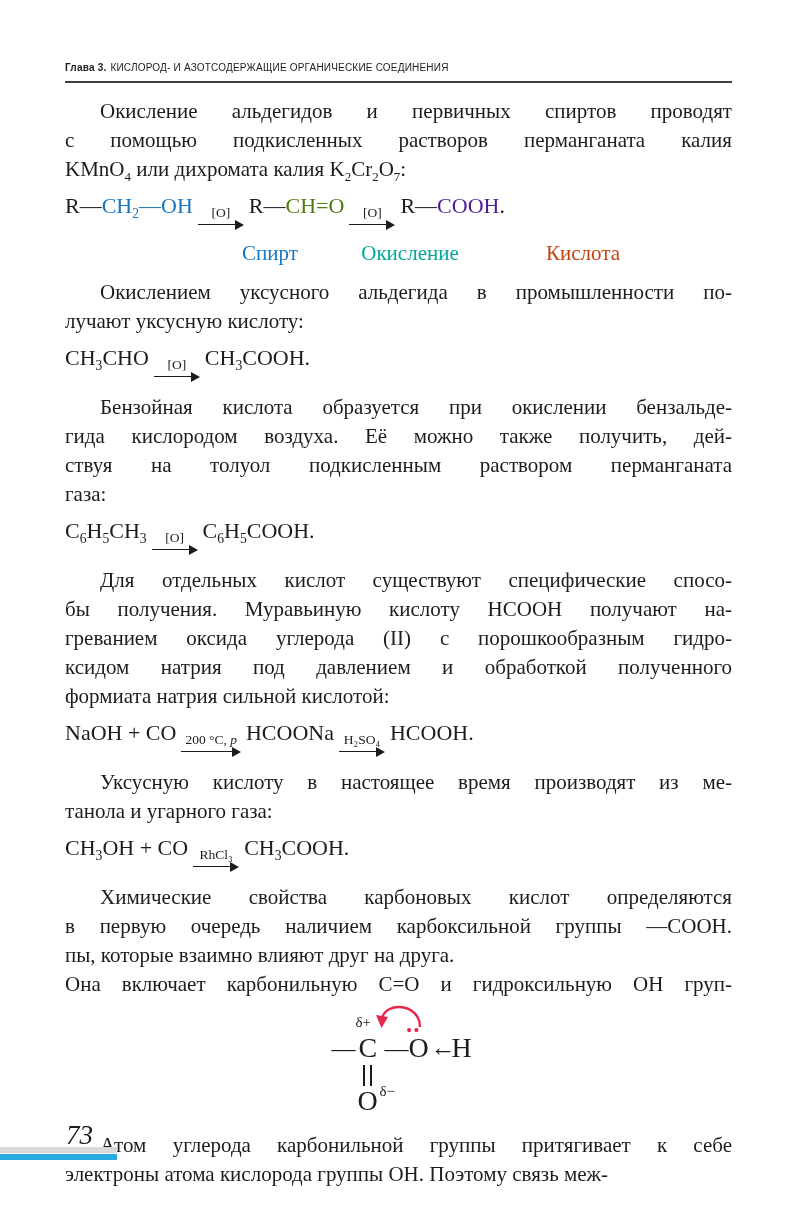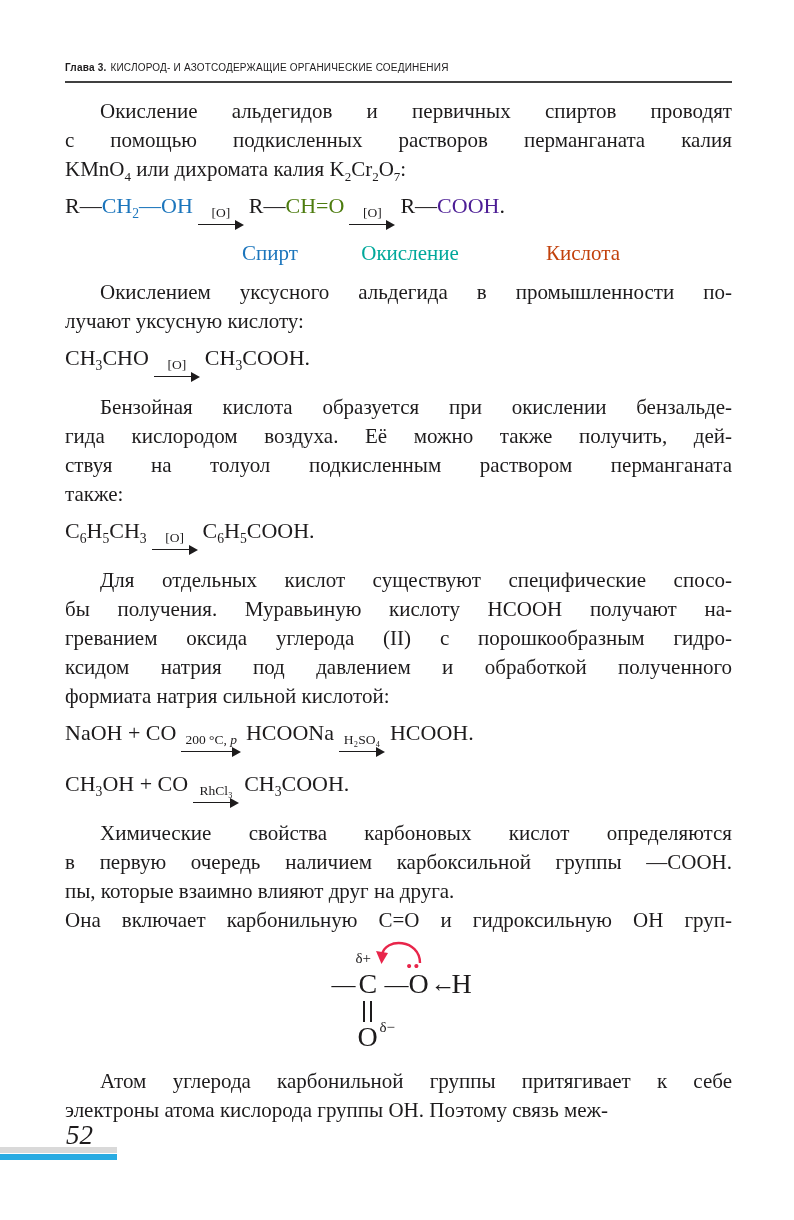--- a/index.html
+++ b/index.html
@@ -97,21 +97,21 @@
 
   <div class="equation"><span>CH</span><sub>3</sub><span>CHO</span><span class="rxn">
         <span class="rxn-over">[O]</span>
         <span class="rxn-shaft"></span>
       </span><span>CH</span><sub>3</sub><span>COOH.</span></div>
 
   <div class="para">
       <div class="line">Бензойная кислота образуется при окислении бензальде-</div>
       <div class="line">гида кислородом воздуха. Её можно также получить, дей-</div>
       <div class="line">ствуя на толуол подкисленным раствором перманганата</div>
-      <div class="line last">также:</div>
+      <div class="line last">газа:</div>
     </div>
 
   <div class="equation"><span>C</span><sub>6</sub><span>H</span><sub>5</sub><span>CH</span><sub>3</sub><span class="rxn">
         <span class="rxn-over">[O]</span>
         <span class="rxn-shaft"></span>
       </span><span>C</span><sub>6</sub><span>H</span><sub>5</sub><span>COOH.</span></div>
 
   <div class="para">
       <div class="line">Для отдельных кислот существуют специфические спосо-</div>
       <div class="line">бы получения. Муравьиную кислоту HCOOH получают на-</div>
@@ -121,20 +121,24 @@
     </div>
 
   <div class="equation"><span>NaOH + CO</span><span class="rxn">
         <span class="rxn-over">200 °C, <i>p</i></span>
         <span class="rxn-shaft"></span>
       </span><span>HCOONa</span><span class="rxn">
         <span class="rxn-over">H₂SO₄</span>
         <span class="rxn-shaft"></span>
       </span><span>HCOOH.</span></div>
 
+  <div class="para">
+      <div class="line">Уксусную кислоту в настоящее время производят из ме-</div>
+      <div class="line last">танола и угарного газа:</div>
+    </div>
 
   <div class="equation"><span>CH</span><sub>3</sub><span>OH + CO</span><span class="rxn">
         <span class="rxn-over">RhCl₃</span>
         <span class="rxn-shaft"></span>
       </span><span>CH</span><sub>3</sub><span>COOH.</span></div>
 
   <div class="para">
       <div class="line">Химические свойства карбоновых кислот определяются</div>
       <div class="line">в первую очередь наличием карбоксильной группы —COOH.</div>
       <div class="line last">пы, которые взаимно влияют друг на друга.</div>
@@ -161,13 +165,13 @@
 
   <div class="para">
       <div class="line">Атом углерода карбонильной группы притягивает к себе</div>
       <div class="line last">электроны атома кислорода группы ОН. Поэтому связь меж-</div>
     </div>
 
 </div>
 
 <div class="footer-gray-rule"></div>
 <div class="footer-accent-rule"></div>
-<div class="page-number">52</div>
+<div class="page-number">73</div>
 
 </body></html>

